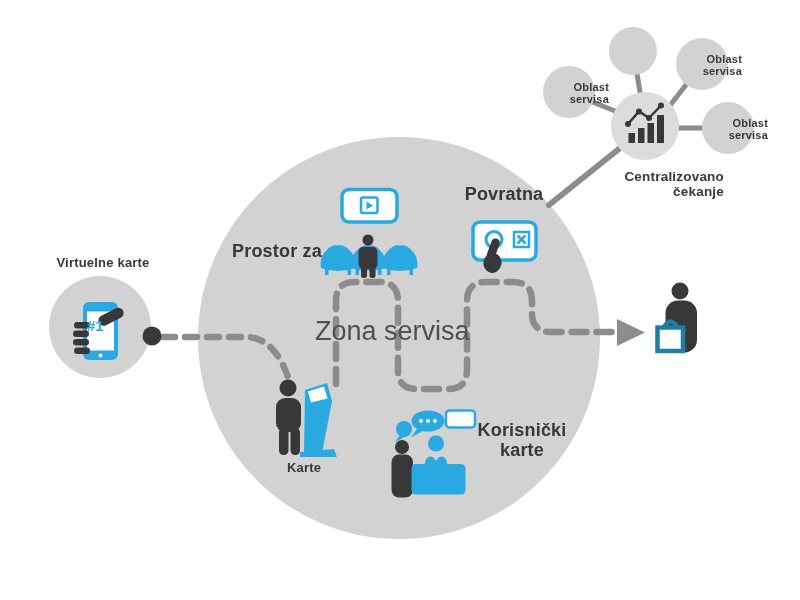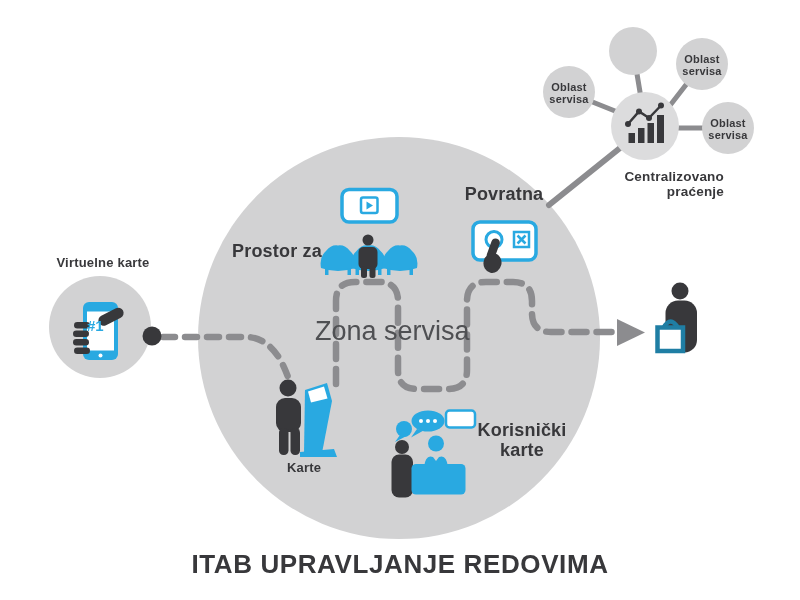--- a/index.html
+++ b/index.html
@@ -39,21 +39,21 @@
     position: absolute;
     color: var(--dark_gray);
     font-weight: bold;
     text-align: center;
     line-height: 1.13;
     letter-spacing: 0.2px;
   }
   .label-sm  { font-size: 18px; }
   .label-md  { font-size: 13px; }
   .label-hub { font-size: 13.5px; text-align: right; }
-  .label-xs  { font-size: 11px; line-height: 1.1; }
+  .label-xs  { font-size: 11px; line-height: 1.1; text-align: right; }
   .label .line { display: block; }
 
   .zone-label {
     position: absolute;
     left: 315px; top: 316px; width: 175px;
     font-size: 27px;
     font-weight: 400;
     color: var(--zone_text);
     font-family: "Liberation Sans", sans-serif;
   }
@@ -236,33 +236,32 @@
     <span class="line">Karte</span>
   </div>
 
   <div class="label label-sm" style="left:462px; top:420px; width:120px;">
     <span class="line">Korisnički</span>
     <span class="line">karte</span>
   </div>
 
   <div class="label label-hub" style="left:592px; top:169px; width:132px;">
     <span class="line">Centralizovano</span>
-    <span class="line">praćenje</span>
+    <span class="line">čekanje</span>
   </div>
 
   <div class="label label-xs" style="left:529px; top:81px; width:80px;">
     <span class="line">Oblast</span>
     <span class="line">servisa</span>
   </div>
 
   <div class="label label-xs" style="left:662px; top:53px; width:80px;">
     <span class="line">Oblast</span>
     <span class="line">servisa</span>
   </div>
 
   <div class="label label-xs" style="left:688px; top:117px; width:80px;">
     <span class="line">Oblast</span>
     <span class="line">servisa</span>
   </div>
 
-  <div class="main-title">ITAB UPRAVLJANJE REDOVIMA</div>
 
 </div>
 
 </body></html>

